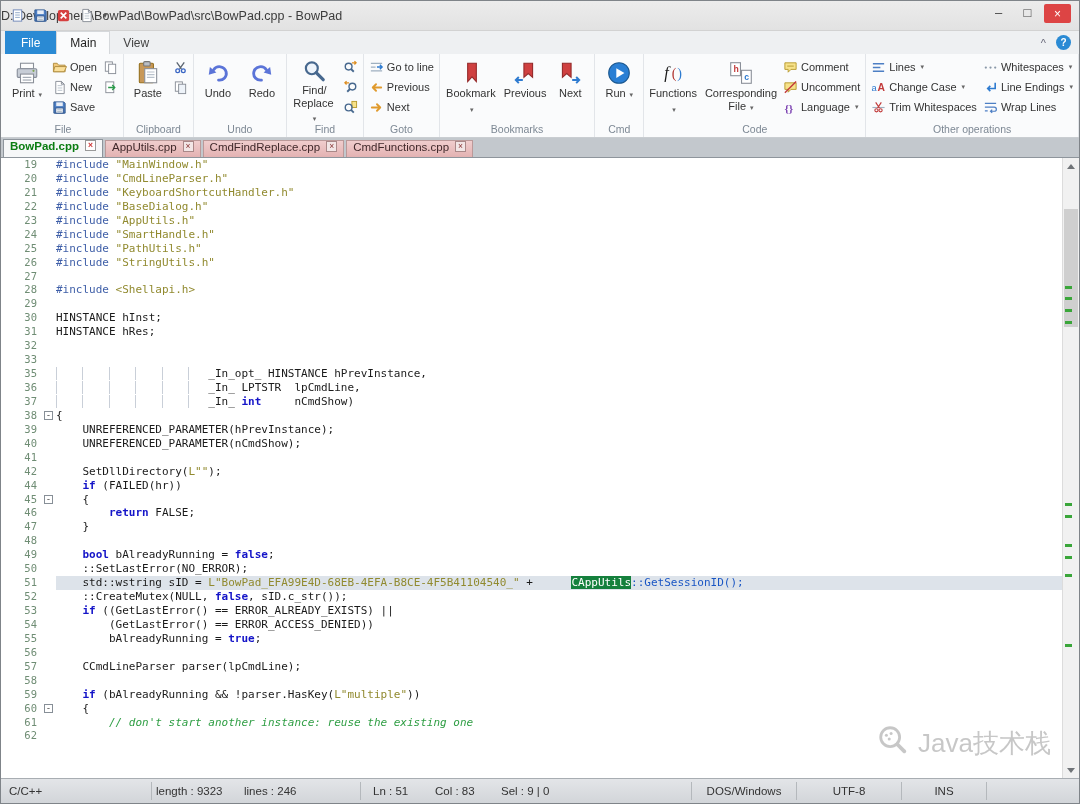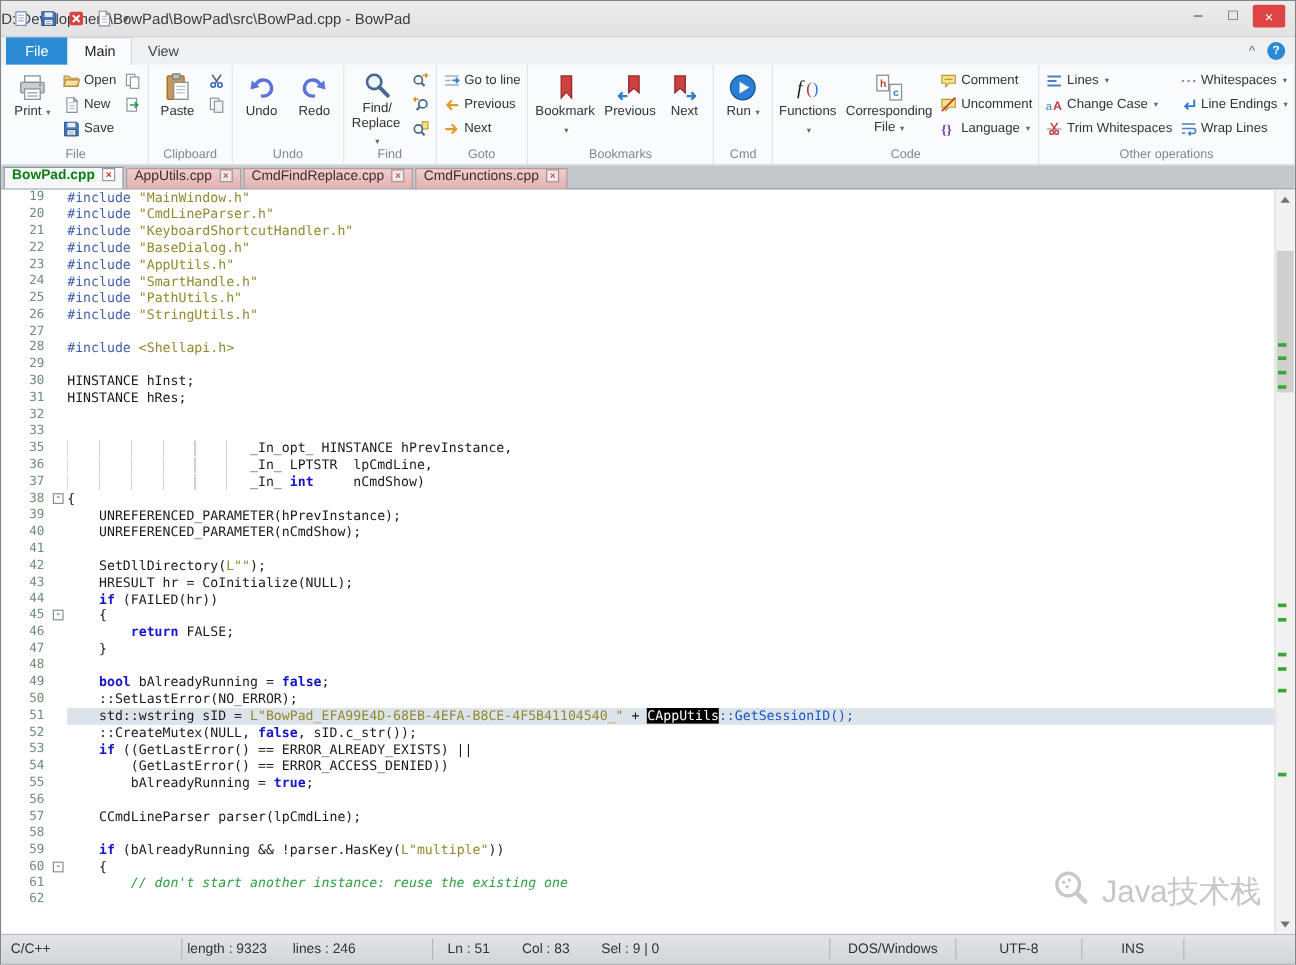--- a/index.html
+++ b/index.html
@@ -60,21 +60,21 @@
   .efold{width:13px;flex:none;position:relative;}
   .fbox{position:absolute;top:2px;left:1px;width:9px;height:9px;line-height:7px;text-align:center;font-size:9px;color:#444;
         border:1px solid #878f97;background:#fff;}
   .ecode{flex:1;white-space:pre;color:#1a1a1a;}
   .eline.cur .ecode{background:#dde3ea;}
   .tk-pp{color:#3f5fa8;}
   .tk-str{color:#918a2f;}
   .tk-kw{color:#1414c8;font-weight:bold;}
   .tk-cm{color:#2f9e44;font-style:italic;}
   .tk-fn{color:#1a56c4;}
-  .tk-sel{background:#000000;color:#fff;}
+  .tk-sel{background:#15803d;color:#fff;margin-left:32px;}
   .tk-ws{background-image:repeating-linear-gradient(to right,#c9cfd8 0 1px,transparent 1px 4ch);}
 
   
   .sbar{width:17px;flex:none;background:#f1f1f1;border-left:1px solid #dcdcdc;display:flex;flex-direction:column;}
   .sb-btn{height:16px;flex:none;display:flex;align-items:center;justify-content:center;}
   .tri{width:0;height:0;border-left:4px solid transparent;border-right:4px solid transparent;}
   .tri.up{border-bottom:5px solid #707478;}
   .tri.down{border-top:5px solid #707478;}
   .sb-track{flex:1;position:relative;}
   .sb-thumb{position:absolute;left:1px;right:1px;top:6%;height:20%;background:#cfcfcf;}
@@ -688,25 +688,20 @@
           <span class="enum">41</span>
           <span class="efold"></span>
           <span class="ecode"></span>
         </div>
         <div class="eline">
           <span class="enum">42</span>
           <span class="efold"></span>
           <span class="ecode"><span class="tk-id">    SetDllDirectory(</span><span class="tk-str">L""</span><span class="tk-id">);</span></span>
         </div>
         <div class="eline">
-          <span class="enum">43</span>
-          <span class="efold"></span>
-          <span class="ecode"><span class="tk-id">    HRESULT hr = CoInitialize(NULL);</span></span>
-        </div>
-        <div class="eline">
           <span class="enum">44</span>
           <span class="efold"></span>
           <span class="ecode"><span class="tk-id">    </span><span class="tk-kw">if</span><span class="tk-id"> (FAILED(hr))</span></span>
         </div>
         <div class="eline">
           <span class="enum">45</span>
           <span class="efold">
             <span class="fbox">-</span>
           </span>
           <span class="ecode"><span class="tk-id">    {</span></span>

